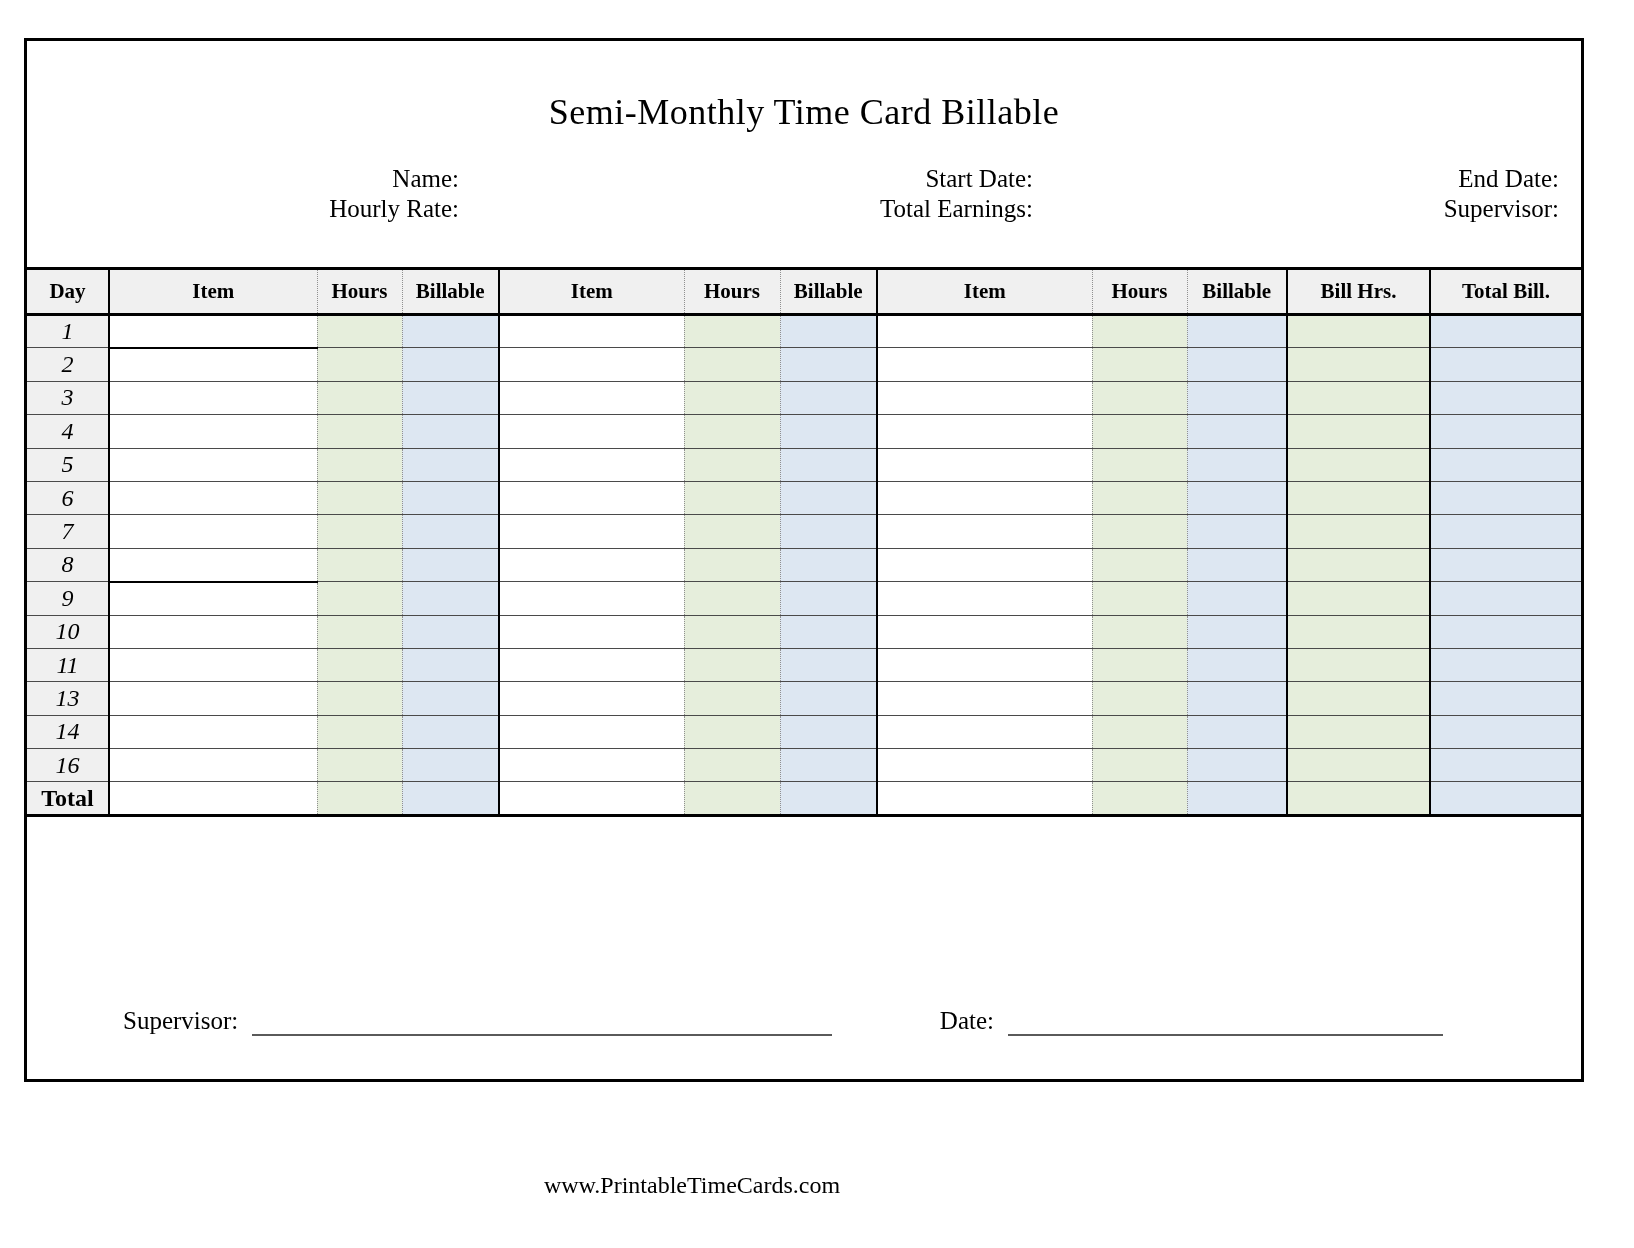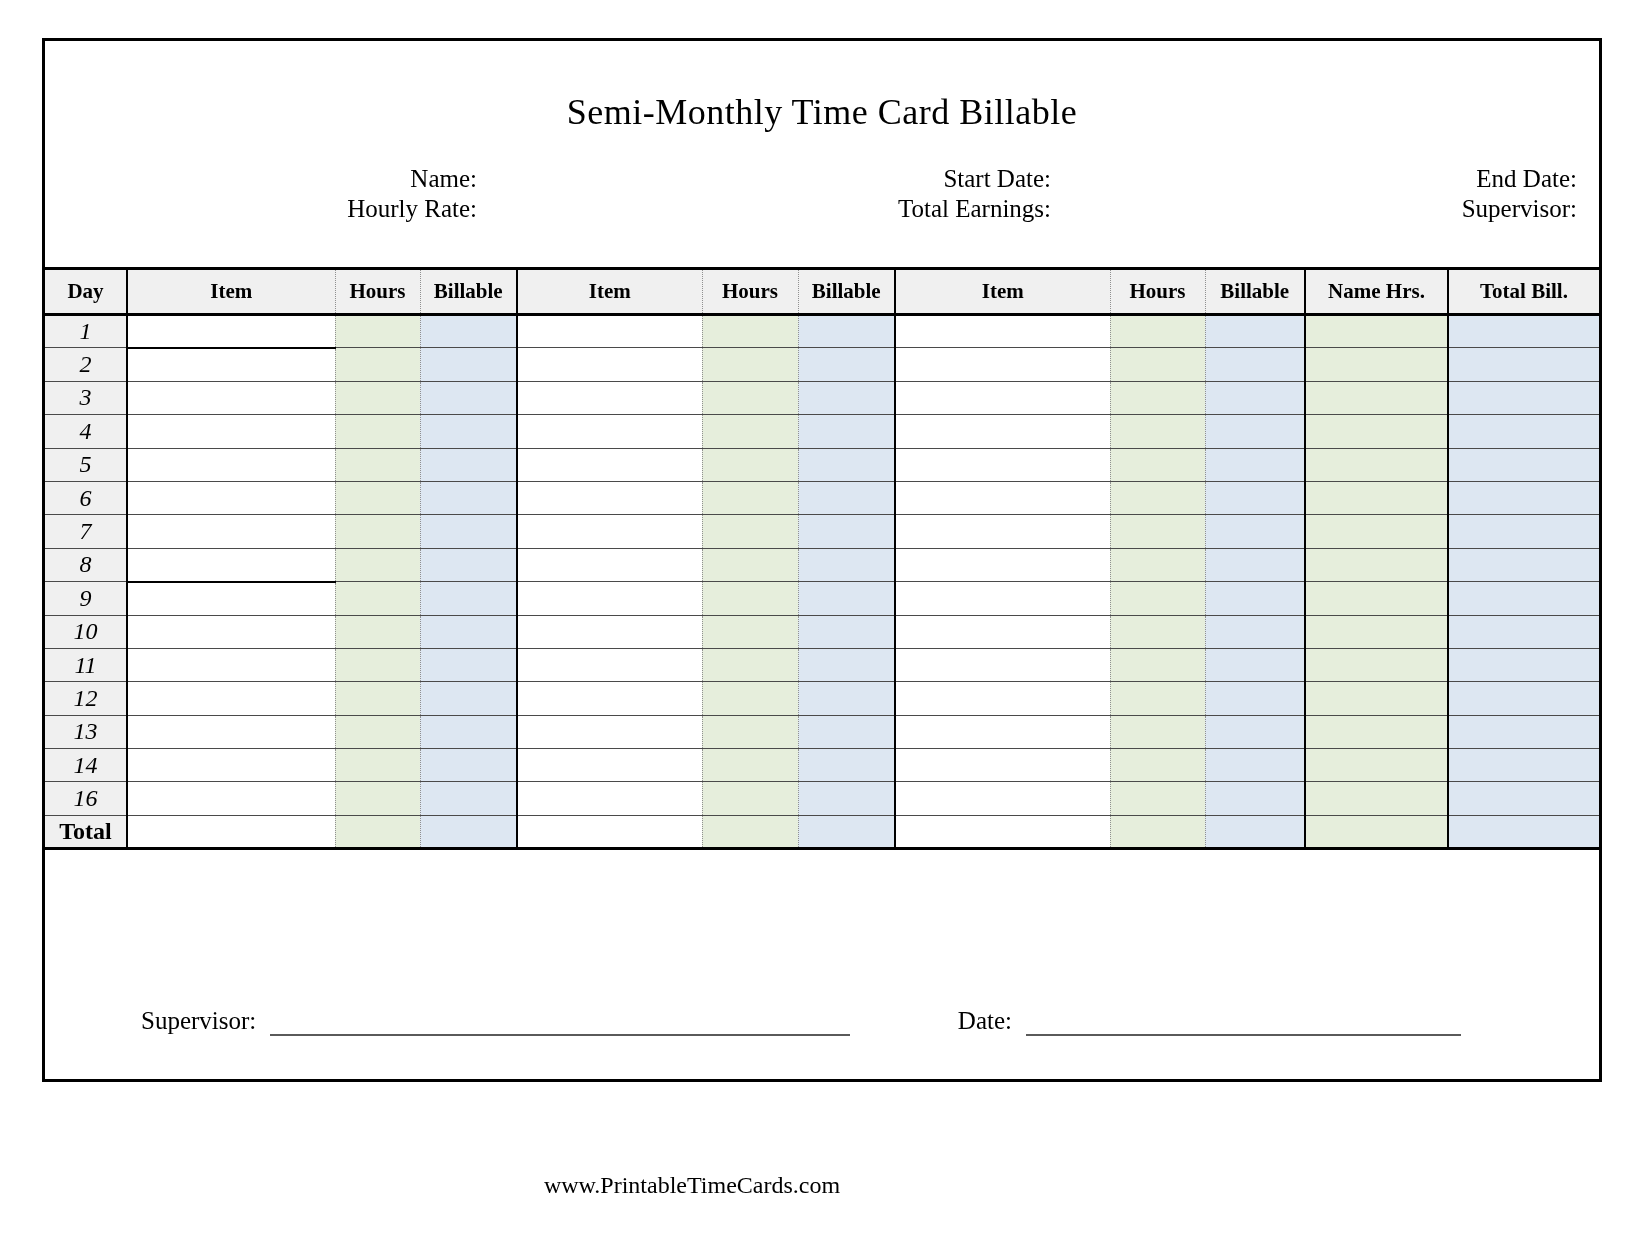--- a/index.html
+++ b/index.html
@@ -5,21 +5,21 @@
   * { box-sizing: border-box; }
   html,body { margin:0; padding:0; }
   body {
     width:1634px; height:1248px;
     background:#ffffff;
     font-family:"Liberation Serif","DejaVu Serif",serif;
     color:#000;
     position:relative;
   }
   .sheet {
-    position:absolute; left:42px; top:38px;
+    position:absolute; left:24px; top:38px;
     width:1560px; height:1044px;
     border:3px solid #000;
     background:#fff;
   }
   .title {
     margin:48px 0 0 0;
     text-align:center;
     font-size:36px; font-weight:400;
     line-height:46px;
     letter-spacing:0.5px;
@@ -140,21 +140,21 @@
           <th class="c-day">Day</th>
           <th class="c-item">Item</th>
           <th class="c-hours dot">Hours</th>
           <th class="c-bill dot">Billable</th>
           <th class="c-item sec">Item</th>
           <th class="c-hours dot">Hours</th>
           <th class="c-bill dot">Billable</th>
           <th class="c-item sec">Item</th>
           <th class="c-hours dot">Hours</th>
           <th class="c-bill dot">Billable</th>
-          <th class="c-thrs sec">Name Hrs.</th>
+          <th class="c-thrs sec">Bill Hrs.</th>
           <th class="c-tbill sec">Total Bill.</th>
         </tr>
     </thead>
     <tbody id="table-body">
         <tr>
           <td class="c-day">1</td>
           <td class="c-item sel-b"></td>
           <td class="c-hours dot"></td>
           <td class="c-bill dot"></td>
           <td class="c-item sec"></td>
@@ -287,34 +287,20 @@
           <td class="c-hours dot"></td>
           <td class="c-bill dot"></td>
           <td class="c-item sec"></td>
           <td class="c-hours dot"></td>
           <td class="c-bill dot"></td>
           <td class="c-thrs sec"></td>
           <td class="c-tbill sec"></td>
         </tr>
         <tr>
           <td class="c-day">11</td>
-          <td class="c-item"></td>
-          <td class="c-hours dot"></td>
-          <td class="c-bill dot"></td>
-          <td class="c-item sec"></td>
-          <td class="c-hours dot"></td>
-          <td class="c-bill dot"></td>
-          <td class="c-item sec"></td>
-          <td class="c-hours dot"></td>
-          <td class="c-bill dot"></td>
-          <td class="c-thrs sec"></td>
-          <td class="c-tbill sec"></td>
-        </tr>
-        <tr>
-          <td class="c-day">12</td>
           <td class="c-item"></td>
           <td class="c-hours dot"></td>
           <td class="c-bill dot"></td>
           <td class="c-item sec"></td>
           <td class="c-hours dot"></td>
           <td class="c-bill dot"></td>
           <td class="c-item sec"></td>
           <td class="c-hours dot"></td>
           <td class="c-bill dot"></td>
           <td class="c-thrs sec"></td>

